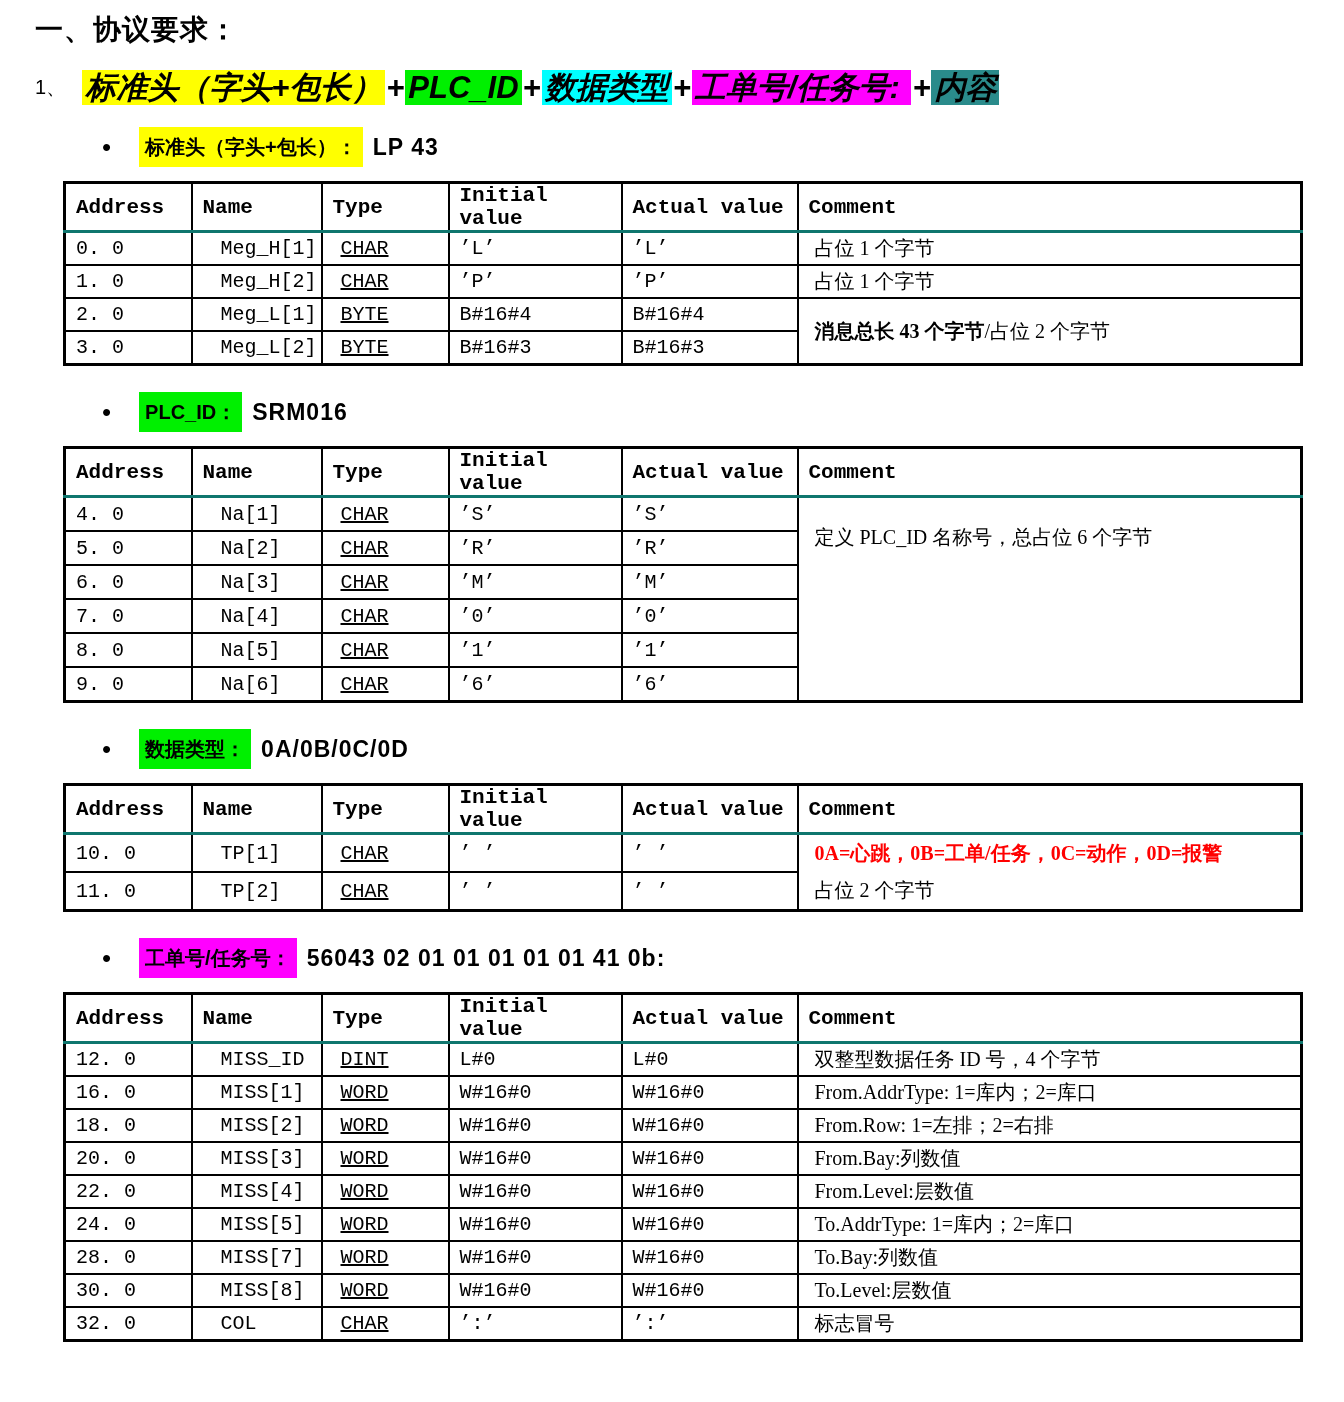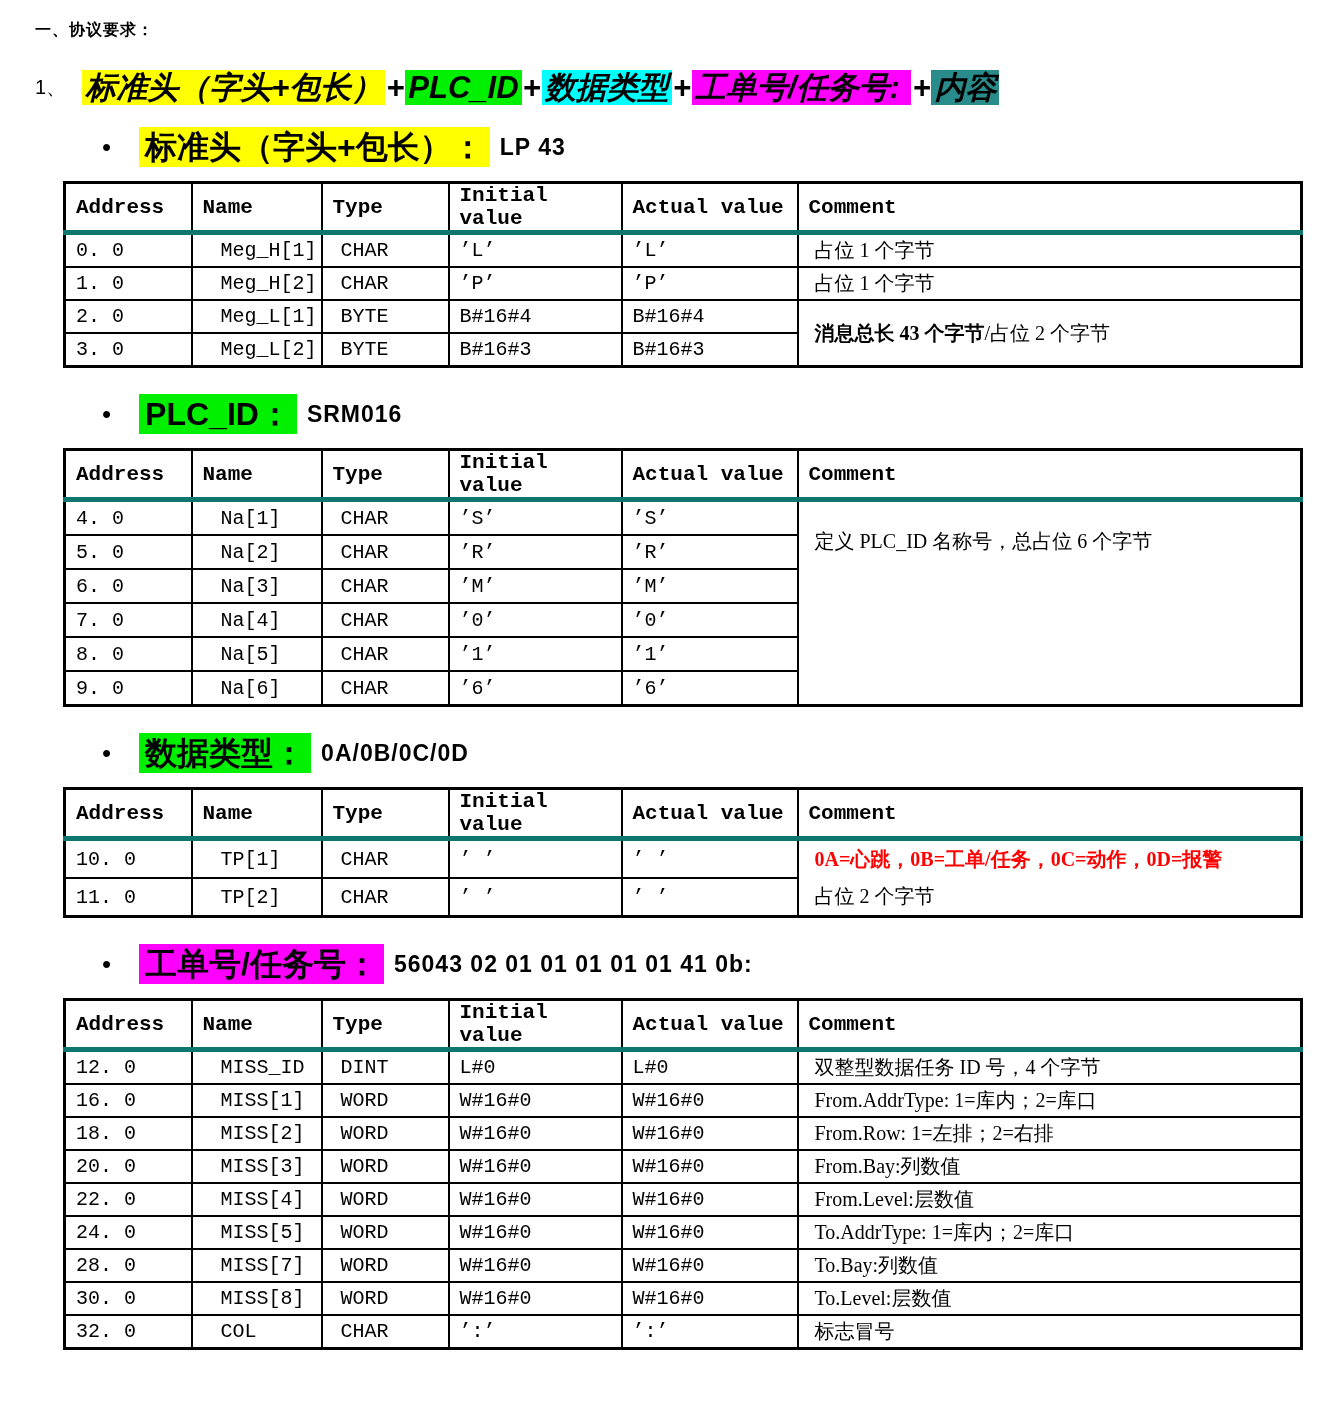--- a/index.html
+++ b/index.html
@@ -1,43 +1,43 @@
 <!DOCTYPE html>
 <html><head>
 <meta charset="utf-8">
 <style>
   html,body{margin:0;padding:0;background:#fff;}
   body{width:1344px;height:1402px;color:#000;font-family:"Liberation Sans",sans-serif;overflow:hidden;}
 
   .page{position:relative;width:1344px;height:1402px;background:#fff;}
 
-  h1.heading{margin:12px 0 0 35px;font-size:16px;font-weight:700;letter-spacing:1px;line-height:36px;}
+  h1.heading{margin:12px 0 0 35px;font-size:28px;font-weight:700;letter-spacing:1px;line-height:36px;}
 
   .formula{margin:22px 0 0 35px;display:flex;align-items:center;}
   .formula .num{font-size:20px;margin-right:16px;font-weight:400;}
   .seg{font-size:31px;font-weight:700;font-style:italic;line-height:33px;padding:1px 3px;white-space:pre;}
   .seg.plain{padding:1px 1px;}
 
   .hl-yellow{background:#ffff00;}
   .hl-green{background:#00f000;}
   .hl-cyan{background:#00ffff;}
   .hl-magenta{background:#ff00ff;}
   .hl-teal{background:#2a8b8b;}
 
   .bullet{margin:18px 0 0 102px;display:flex;align-items:center;}
   .bullet .dot{font-size:26px;line-height:26px;margin-right:28px;}
-  .bullet .term{font-size:32px;font-weight:700;line-height:36px;padding:2px 6px;white-space:pre;}
+  .bullet .term{font-size:20px;font-weight:700;line-height:36px;padding:2px 6px;white-space:pre;}
   .bullet .bval{font-size:23px;font-weight:700;margin-left:10px;letter-spacing:1px;white-space:pre;}
 
   table.ptable{border-collapse:collapse;table-layout:fixed;width:1240px;margin:14px 0 0 63px;border:3px solid #000;}
   table.ptable th,table.ptable td{border:2px solid #000;overflow:hidden;}
-  table.ptable th{font-family:"Liberation Mono",monospace;font-weight:700;font-size:21px;text-align:left;height:30px;padding:0 2px 0 10px;border-bottom:5px solid #0f766e;}
+  table.ptable th{font-family:"Liberation Mono",monospace;font-weight:700;font-size:21px;text-align:left;height:30px;padding:0 2px 0 10px;border-bottom:3px solid #0f766e;}
   table.ptable td{font-family:"Liberation Mono",monospace;font-size:20px;height:31px;padding:0 2px 0 10px;vertical-align:middle;white-space:pre;}
   table.ptable td:nth-child(2){padding-left:28px;}
-  table.ptable td:nth-child(3){padding-left:18px;}
+  table.ptable td:nth-child(3){padding-left:18px;text-decoration:underline;}
 
   table.ptable td.cmt{font-family:"Liberation Serif",serif;font-size:20px;padding-left:16px;white-space:normal;}
   table.ptable td.cmt .b{font-weight:700;}
   table.ptable td.cmt .red{color:#ff0000;font-weight:700;}
   table.ptable td.cmt.top{vertical-align:top;padding-top:26px;margin-top:28px;}
   table.ptable td.cmt.mid{vertical-align:middle;}
   table.ptable td.cmt.two div{line-height:37px;}
 
   
   table[data-table="1"] td{height:32px;}

